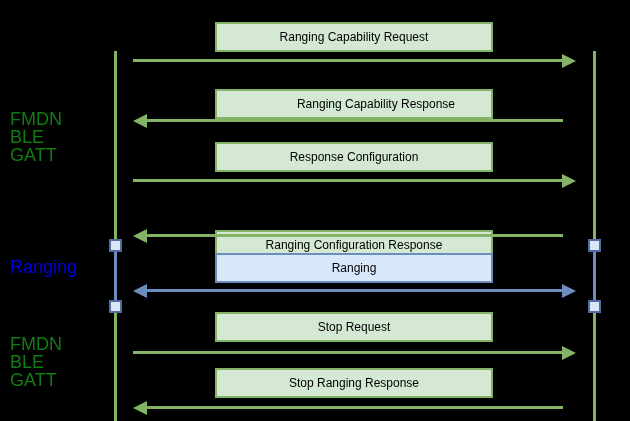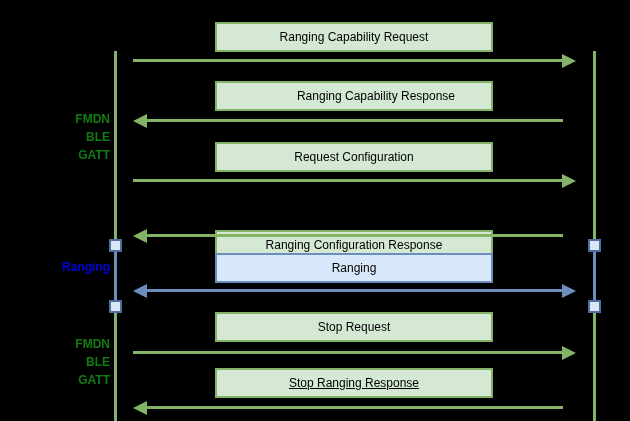--- a/index.html
+++ b/index.html
@@ -17,22 +17,22 @@
     position:relative;
     width:630px;height:421px;
     background:#000;
     font-family:"Liberation Sans", sans-serif;
     overflow:hidden;
   }
   
   .lane-label{
     position:absolute;
     left:10px;width:100px;
-    text-align:right;
-    font-size:12px;font-weight:bold;
+    text-align:left;
+    font-size:18px;font-weight:normal;
     line-height:18px;
     white-space:pre-line;
   }
   .lane-green{color:var(--label-green);}
   .lane-blue{color:var(--label-blue);}
   #lane-top{top:110px;}
   #lane-mid{top:258px;}
   #lane-bottom{top:335px;}
 
   
@@ -65,26 +65,26 @@
     box-sizing:border-box;
     border:2px solid var(--green-stroke);
     background:var(--green-fill);
     color:#000;
     font-size:12px;
     display:flex;align-items:center;justify-content:center;
     text-align:center;
   }
   .msg-box.blue{border-color:var(--blue-stroke);background:var(--blue-fill);}
   #box-1{top:22px;}
-  #box-2{top:81px;padding-left:44px;}
+  #box-2{top:89px;padding-left:44px;}
   #box-3{top:142px;}
   #box-4{top:197px;margin-top:33px;}
   #box-5{top:253px;}
   #box-6{top:312px;}
-  #box-7{top:368px;text-decoration:underline;}
+  #box-7{top:368px;}
 
   
   .arrow{position:absolute;left:133px;width:443px;height:12px;}
   #arr-1{top:55px;}
   #arr-2{top:115px;}
   #arr-3{top:175px;}
   #arr-4{top:230px;}
   #arr-5{top:285px;}
   #arr-6{top:347px;}
   #arr-7{top:402px;}
@@ -134,21 +134,21 @@
     <div class="line"></div>
     <div class="head head-r"></div>
   </div>
 
   <div id="box-2" class="msg-box">Ranging Capability Response</div>
   <div id="arr-2" class="arrow dir-left">
     <div class="head head-l"></div>
     <div class="line"></div>
   </div>
 
-  <div id="box-3" class="msg-box">Request Configuration</div>
+  <div id="box-3" class="msg-box">Response Configuration</div>
   <div id="arr-3" class="arrow dir-right">
     <div class="line"></div>
     <div class="head head-r"></div>
   </div>
 
   <div id="box-4" class="msg-box">Ranging Configuration Response</div>
   <div id="arr-4" class="arrow dir-left">
     <div class="head head-l"></div>
     <div class="line"></div>
   </div>

